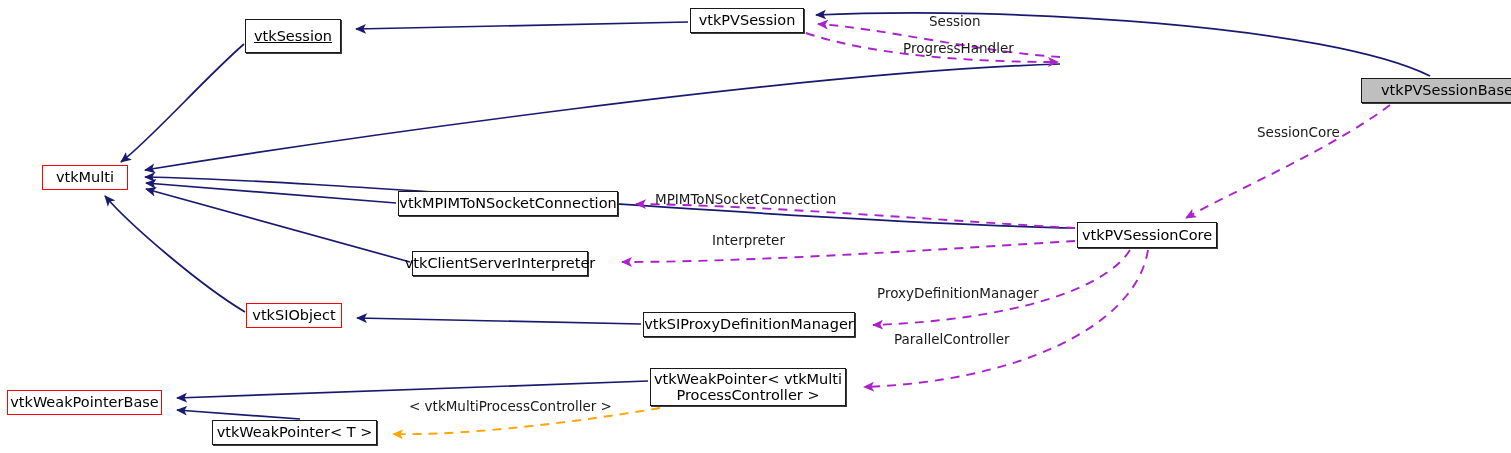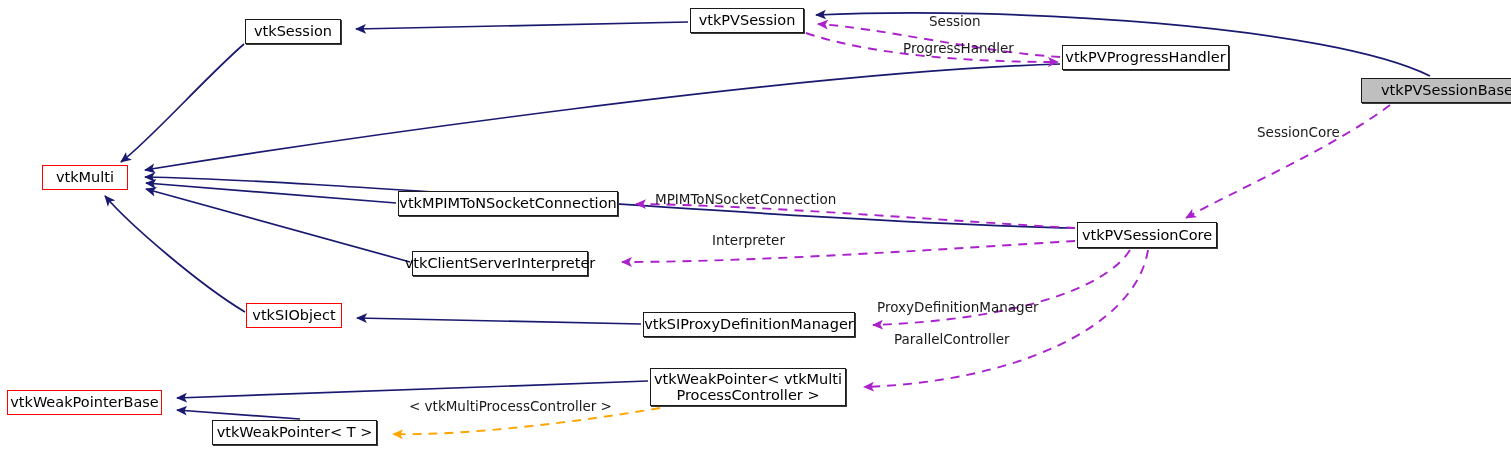--- a/index.html
+++ b/index.html
@@ -90,37 +90,36 @@
 
       <path d="M1148,250 C1135,330 1010,382 864,387" marker-end="url(#ahPurple)"></path>
     </g>
 
     <g fill="none" stroke="#ffa500" stroke-width="1.9" stroke-dasharray="9,7">
 
       <path d="M660,408 C590,420 470,436 393,434" marker-end="url(#ahOrange)"></path>
     </g>
   </svg>
 
-  <div class="node" style="left: 245px; top: 19px; width: 96px; height: 25px;">vtkSession</div>
+  <div class="node" style="left: 245px; top: 19px; width: 96px; height: 34px; text-decoration: underline;">vtkSession</div>
   <div class="node" style="left: 690px; top: 8px; width: 114px; height: 25px;">vtkPVSession</div>
-  <div class="node" style="left: 1062px; top: 45px; width: 167px; height: 25px;">vtkPVProgressHandler</div>
   <div class="node sel" style="left: 1361px; top: 78px; width: 172px; height: 25px;">vtkPVSessionBase</div>
   <div class="node ext" style="left: 42px; top: 165px; width: 86px; height: 25px;">vtkMulti</div>
   <div class="node" style="left: 398px; top: 191px; width: 220px; height: 25px;">vtkMPIMToNSocketConnection</div>
   <div class="node" style="left: 1077px; top: 222px; width: 140px; height: 26px;">vtkPVSessionCore</div>
   <div class="node" style="left: 412px; top: 251px; width: 176px; height: 25px;">vtkClientServerInterpreter</div>
   <div class="node ext" style="left: 246px; top: 303px; width: 96px; height: 25px;">vtkSIObject</div>
   <div class="node" style="left: 643px; top: 312px; width: 212px; height: 25px;">vtkSIProxyDefinitionManager</div>
   <div class="node" style="left: 650px; top: 368px; width: 196px; height: 38px;">vtkWeakPointer&lt; vtkMulti
 ProcessController &gt;</div>
   <div class="node ext" style="left: 7px; top: 390px; width: 155px; height: 25px;">vtkWeakPointerBase</div>
   <div class="node" style="left: 212px; top: 420px; width: 165px; height: 25px;">vtkWeakPointer&lt; T &gt;</div>
 
   <div class="elabel" style="left: 929px; top: 13px;">Session</div>
   <div class="elabel" style="left: 903px; top: 40px;">ProgressHandler</div>
   <div class="elabel" style="left: 1257px; top: 124px;">SessionCore</div>
   <div class="elabel" style="left: 655px; top: 191px;">MPIMToNSocketConnection</div>
   <div class="elabel" style="left: 712px; top: 232px;">Interpreter</div>
-  <div class="elabel" style="left: 877px; top: 299px;">ProxyDefinitionManager</div>
+  <div class="elabel" style="left: 877px; top: 285px;">ProxyDefinitionManager</div>
   <div class="elabel" style="left: 894px; top: 331px;">ParallelController</div>
   <div class="elabel" style="left: 409px; top: 398px;">&lt; vtkMultiProcessController &gt;</div>
 
 </div>
 
 </body></html>

